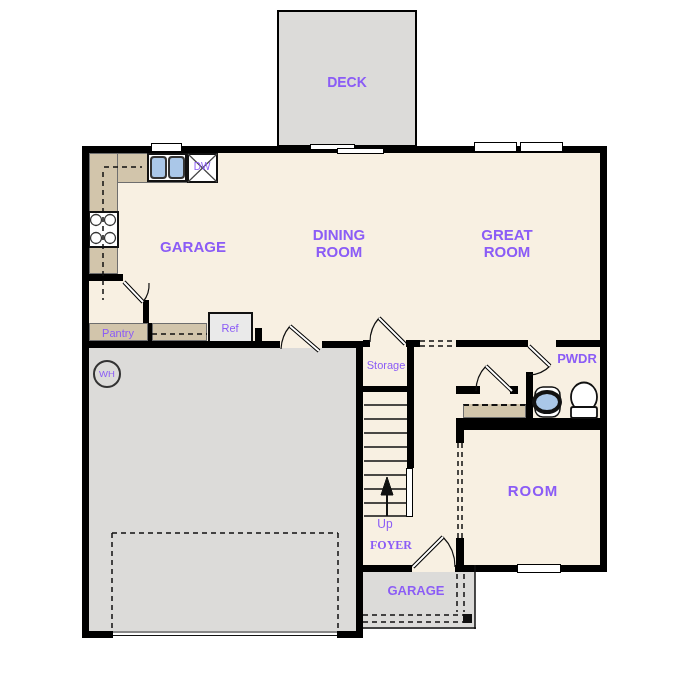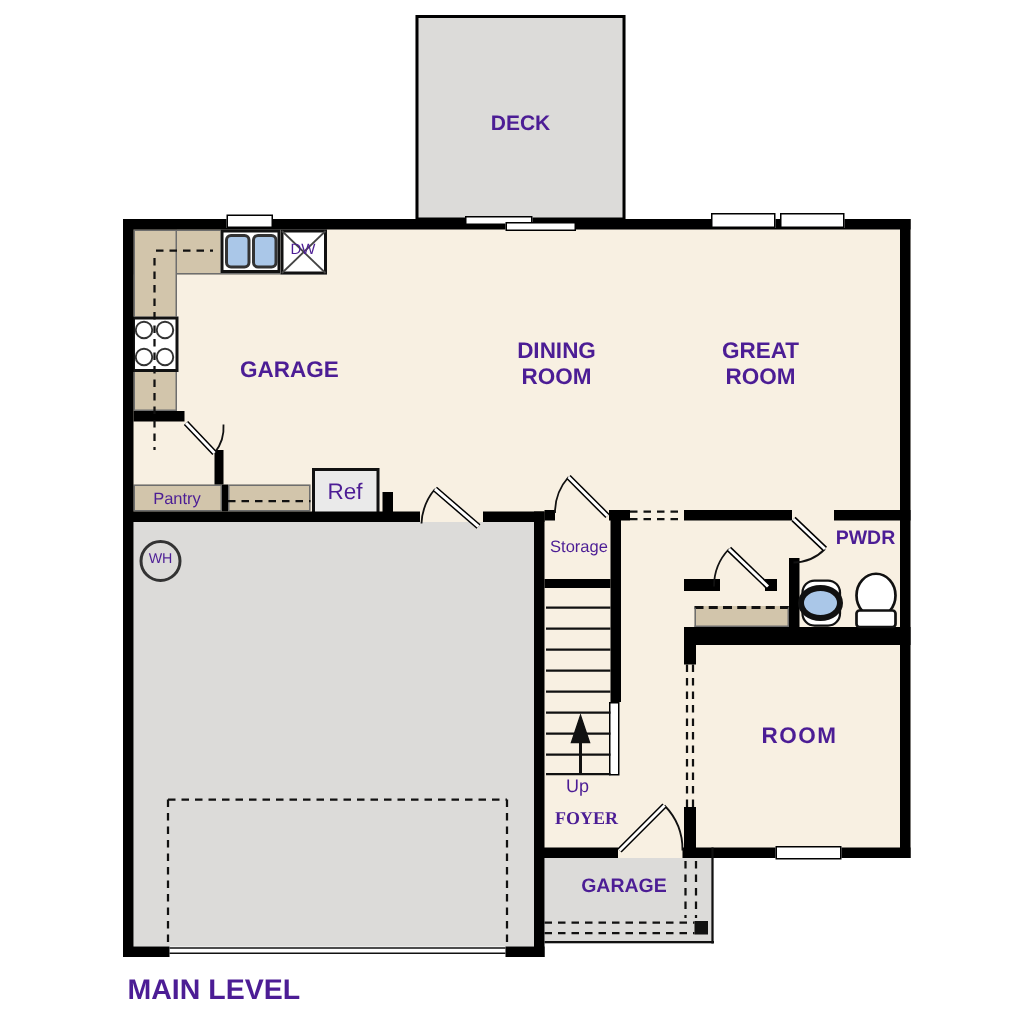--- a/index.html
+++ b/index.html
@@ -3,21 +3,21 @@
 <meta charset="utf-8">
 <style>
   html,body{margin:0;padding:0;background:#fff;}
   #plan{position:relative;width:687px;height:687px;background:#fff;overflow:hidden;
         font-family:"Liberation Sans",sans-serif;}
   .fill{position:absolute;}
   .wall{position:absolute;background:#000;}
   .win{position:absolute;background:#fff;border:1px solid #000;box-sizing:border-box;}
   .counter{position:absolute;background:#d2c5ab;border:1px solid #6e6e6e;box-sizing:border-box;}
   .appl{position:absolute;background:#fff;border:2px solid #111;box-sizing:border-box;}
-  .lbl{position:absolute;transform:translate(-50%,-50%);font-weight:bold;color:#4c1d95;
+  .lbl{position:absolute;transform:translate(-50%,-50%);font-weight:bold;color:#8b5cf6;
        white-space:nowrap;text-align:center;line-height:1.15;}
   .sm{font-weight:normal;}
   svg.overlay{position:absolute;left:0;top:0;z-index:40;pointer-events:none;}
   .z1{z-index:10}.z2{z-index:20}.z3{z-index:30}.z5{z-index:50}
 </style>
 </head>
 <body>
 
 <div id="plan">
 
@@ -179,33 +179,32 @@
     </g>
     <rect x="463" y="614" width="9" height="9" fill="#111"></rect>
     <g stroke="#111" stroke-width="1">
       <line x1="113" y1="632" x2="337" y2="632"></line>
         <line x1="113" y1="635.5" x2="337" y2="635.5"></line>
     </g>
   </svg>
 
   <div class="lbl z5" style="left:347px;top:82px;font-size:14px;">DECK</div>
   <div class="lbl z5" style="left:193px;top:247px;font-size:15px;">GARAGE</div>
-  <div class="lbl z5" style="left:339px;top:243px;font-size:15px;margin-left:32px;">
+  <div class="lbl z5" style="left:339px;top:243px;font-size:15px;">
     <div>DINING</div>
     <div>ROOM</div>
   </div>
   <div class="lbl z5" style="left:507px;top:243px;font-size:15px;">
     <div>GREAT</div>
     <div>ROOM</div>
   </div>
   <div class="lbl z5" style="left:577px;top:359px;font-size:13px;">PWDR</div>
   <div class="lbl z5" style="left:533px;top:491px;font-size:15px;letter-spacing:1px;">ROOM</div>
   <div class="lbl z5" style="left:391px;top:546px;font-size:12px;font-family:Liberation Serif, serif;">FOYER</div>
   <div class="lbl z5" style="left:416px;top:591px;font-size:13px;">GARAGE</div>
   <div class="lbl sm z5" style="left:386px;top:365px;font-size:11px;">Storage</div>
   <div class="lbl sm z5" style="left:385px;top:525px;font-size:12px;">Up</div>
   <div class="lbl sm z5" style="left:118px;top:333px;font-size:11px;text-align:right;">Pantry</div>
-  <div class="lbl sm z5" style="left:230px;top:328px;font-size:15px;">Ref</div>
+  <div class="lbl sm z5" style="left:230px;top:328px;font-size:11px;">Ref</div>
   <div class="lbl sm z5" style="left:202px;top:167px;font-size:10px;">DW</div>
   <div class="lbl sm z5" style="left:107px;top:374px;font-size:9.5px;">WH</div>
-  <div class="lbl z5" style="left:85px;top:650px;transform:none;font-size:19px;">MAIN LEVEL</div>
 
 </div>
 
 </body></html>

